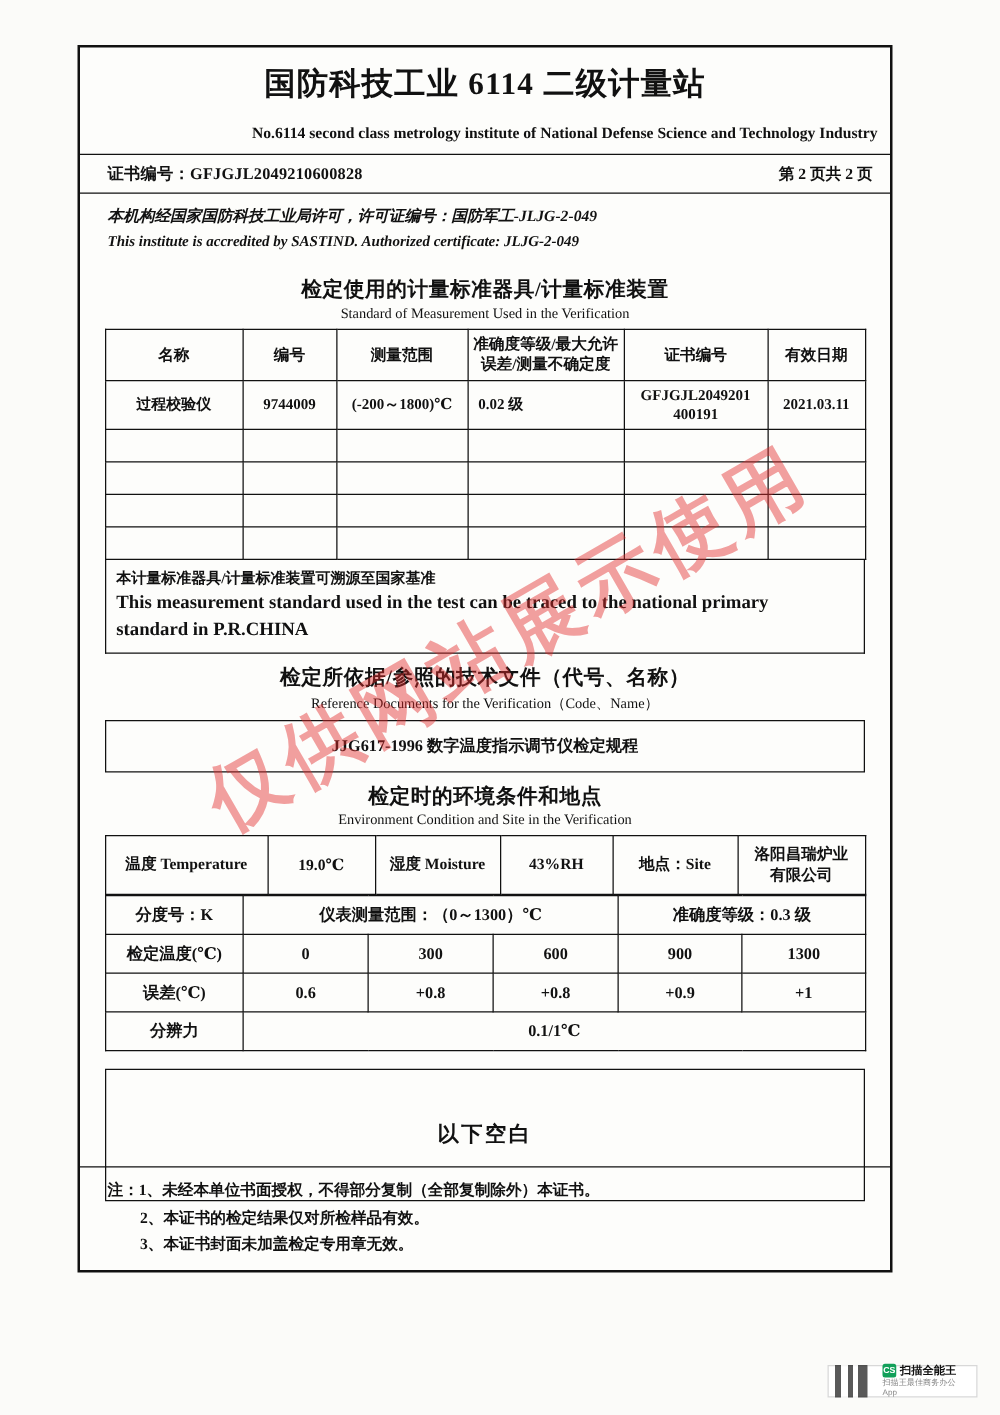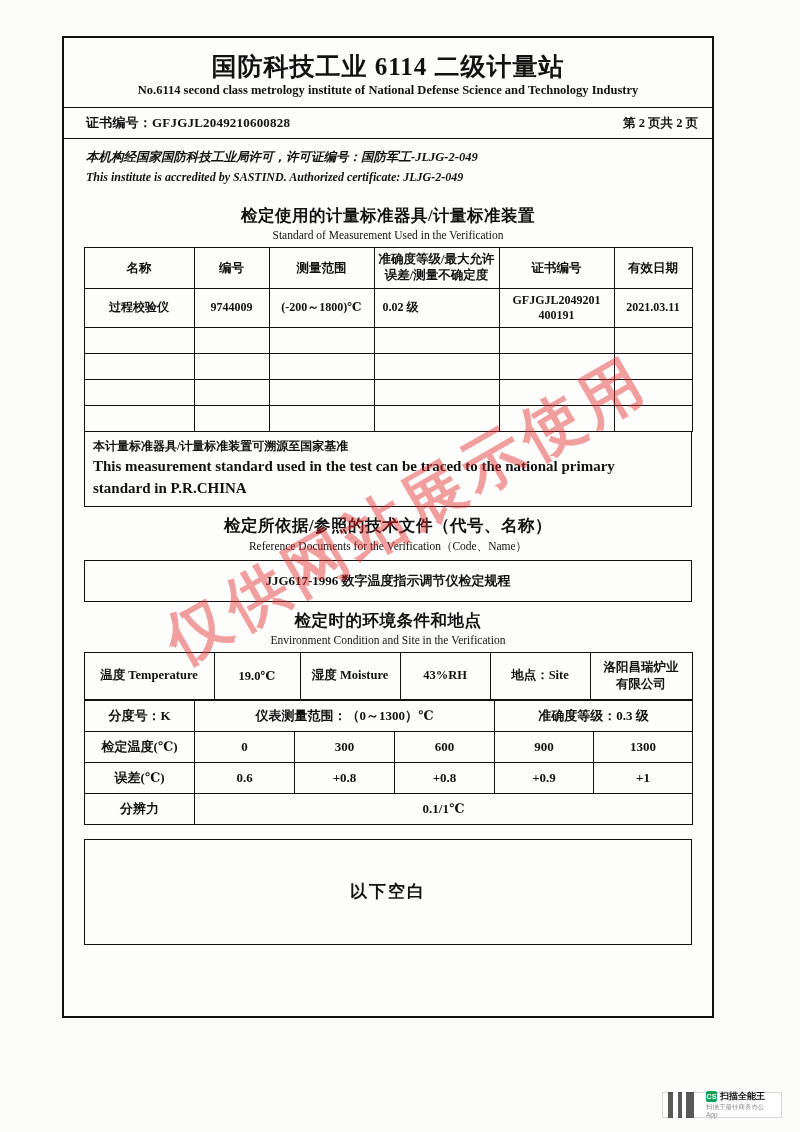--- a/index.html
+++ b/index.html
@@ -27,22 +27,23 @@
   }
   .cn-title {
     font-size: 25px;
     font-weight: bold;
     letter-spacing: 1px;
     font-family: "Liberation Serif","DejaVu Serif",serif;
   }
   .en-title {
     font-size: 12.5px;
     font-weight: bold;
-    margin-top: 0;
+    margin-top: 16px;
     padding-bottom: 5px;
+    text-align: right;
   }
   .rule { border-top: 1.5px solid #111; margin: 0; }
 
   .certline {
     display: flex;
     justify-content: space-between;
     align-items: baseline;
     padding: 6px 14px 6px 22px;
     font-size: 13px;
     font-weight: bold;
@@ -370,20 +371,25 @@
         <td colspan="5">0.1/1℃</td>
       </tr>
     </tbody>
       </table>
   </div>
 
   <div class="blank-box">
     <div class="t">以下空白</div>
   </div>
 
+  <div class="footer-notes">
+    <div>注：1、未经本单位书面授权，不得部分复制（全部复制除外）本证书。</div>
+    <div style="padding-left:26px">2、本证书的检定结果仅对所检样品有效。</div>
+    <div style="padding-left:26px">3、本证书封面未加盖检定专用章无效。</div>
+  </div>
 </div>
 
 <div class="watermark">仅供网站展示使用</div>
 
 <div class="scan-badge">
   <div class="qr"></div>
   <div class="lbl">
     <div class="b">
       <span class="cs-ic">CS</span>
       <span>扫描全能王</span>

